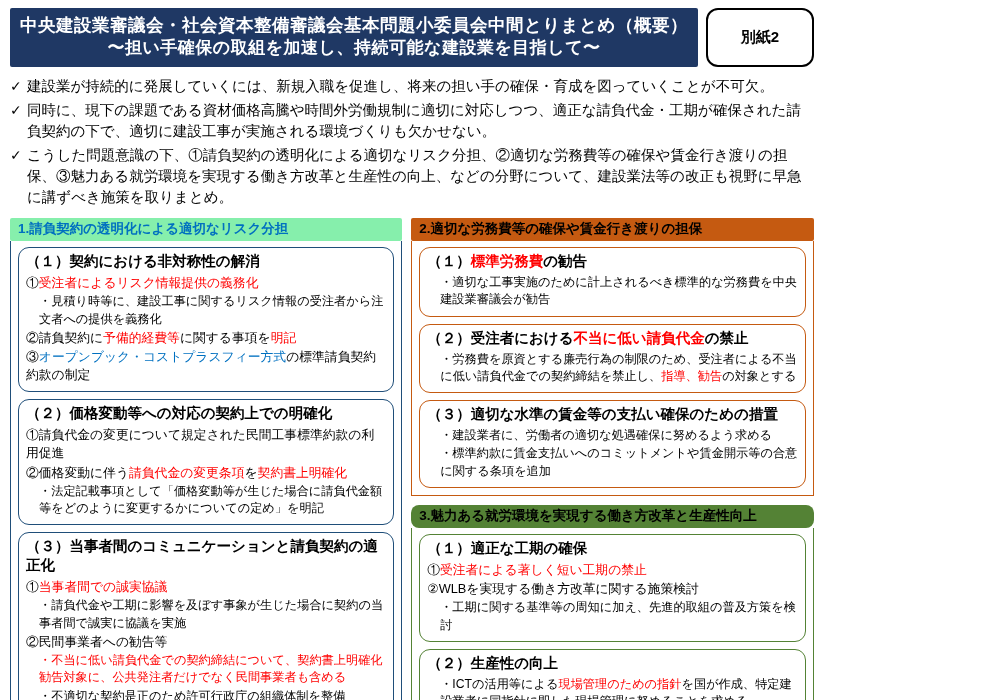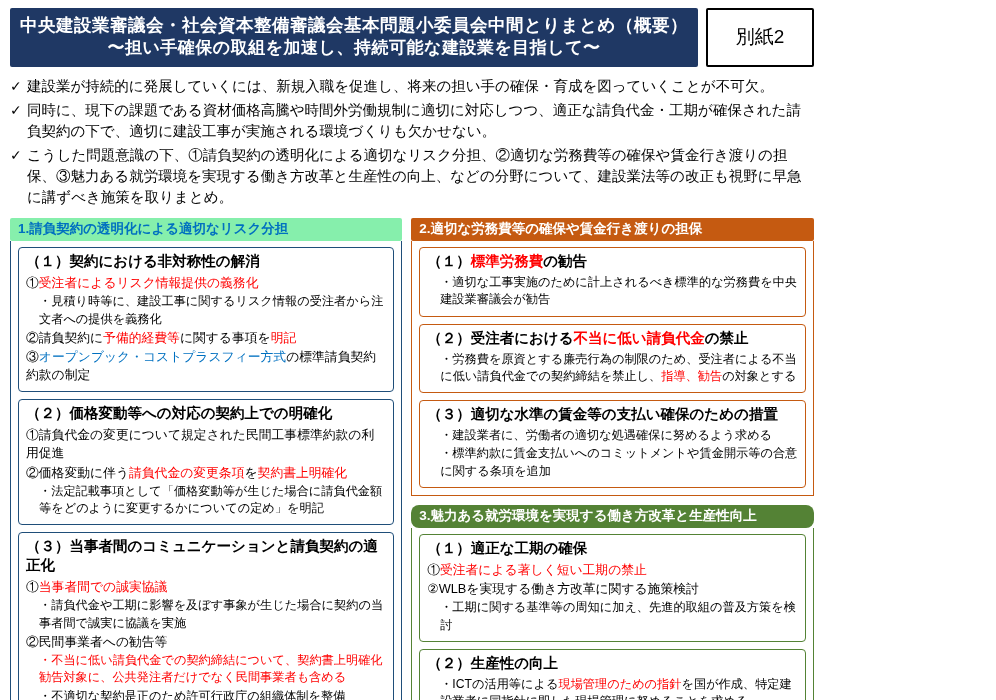--- a/index.html
+++ b/index.html
@@ -47,23 +47,23 @@
     font-weight: bold;
     letter-spacing: 0.5px;
     line-height: 1.3;
   }
   .besshi {
     width: 104px;
     border: 2px solid #000;
     display: flex;
     align-items: center;
     justify-content: center;
-    font-size: 19px;
-    font-weight: normal;
-    border-radius: 2px;
+    font-size: 15px;
+    font-weight: bold;
+    border-radius: 12px;
   }
 
   
   .lead {
     margin-top: 9px;
     font-size: 14.5px;
     line-height: 1.45;
   }
   .lead-item {
     display: flex;
@@ -83,21 +83,21 @@
   
   .cols {
     display: flex;
     gap: 9px;
     margin-top: 10px;
   }
   .col-left { width: 477px; }
   .col-right { width: 490px; }
 
   .sect-header {
-    color: #ffffff;
+    color: #000000;
     font-weight: bold;
     font-size: 13.5px;
     padding: 3px 8px 4px 8px;
     border-radius: 2px;
     line-height: 1.2;
   }
   .sect-header.blue { background: #86efac; }
   .sect-header.orange { background: #c55a11; }
   .sect-header.green { background: #548235; border-radius: 8px; }
 
@@ -105,21 +105,21 @@
     border: 1.6px solid #1f4e79;
     border-top: none;
     padding: 6px 7px 7px 7px;
     box-sizing: border-box;
   }
   .sect-box.orange { border-color: #c55a11; }
   .sect-box.green { border-color: #548235; }
 
   .sub-box {
     border: 1.4px solid #1f4e79;
-    border-radius: 4px;
+    border-radius: 11px;
     padding: 4px 7px 6px 7px;
     margin-bottom: 7px;
     box-sizing: border-box;
   }
   .sub-box:last-child { margin-bottom: 0; }
   .sub-box.orange { border-color: #c55a11; }
   .sub-box.green { border-color: #548235; }
 
   .sub-title {
     font-size: 14.5px;

